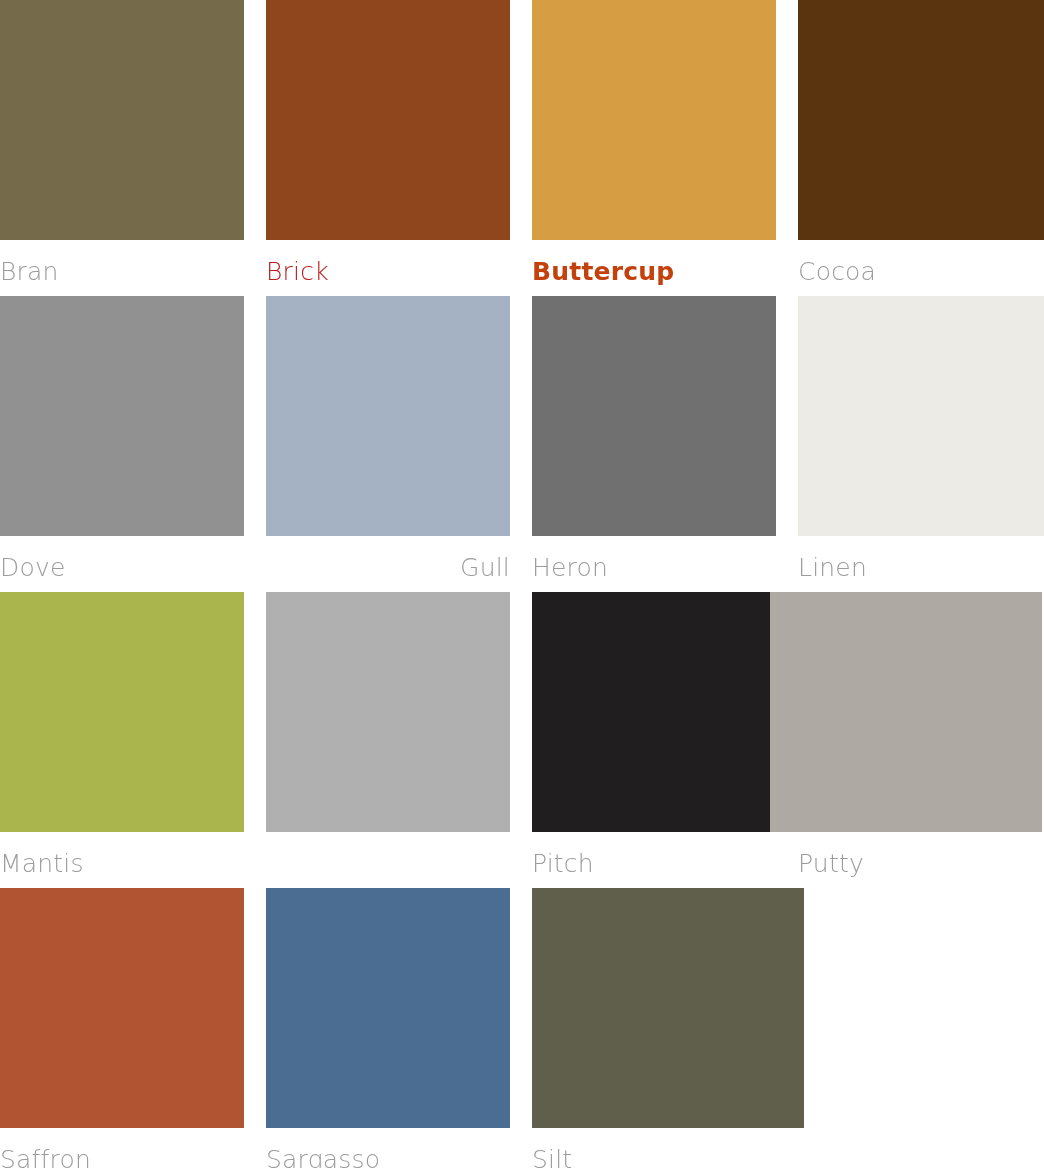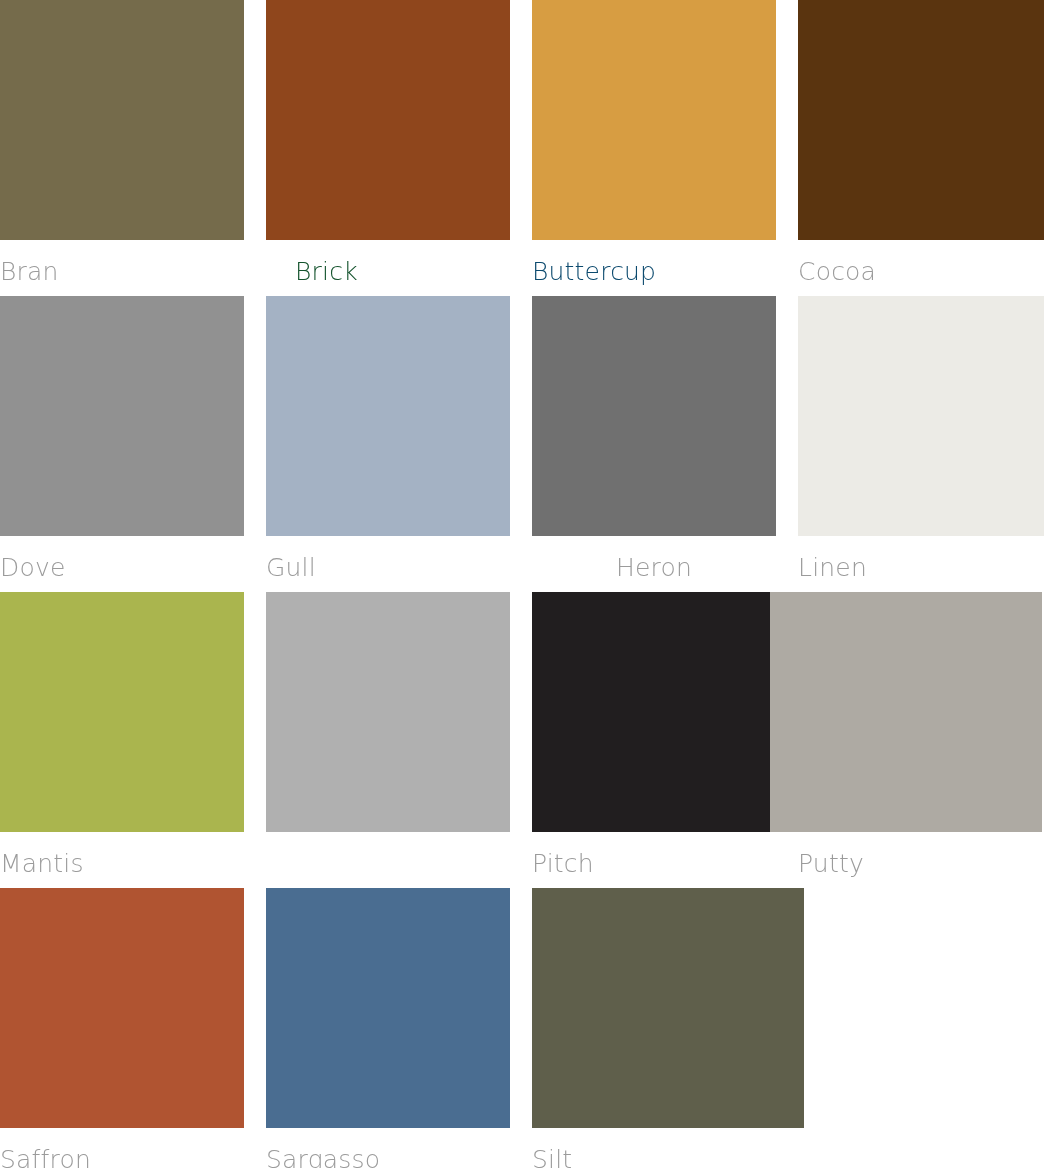--- a/index.html
+++ b/index.html
@@ -71,41 +71,41 @@
 </head>
 <body style="background: rgb(255, 255, 255);">
 
 <div class="palette-grid">
     <div class="swatch-cell col-1">
       <div class="swatch-chip" style="background-color: rgb(117, 107, 75);"></div>
       <div class="swatch-label" style="color: rgb(155, 155, 155);">Bran</div>
     </div>
     <div class="swatch-cell col-2">
       <div class="swatch-chip" style="background-color: rgb(143, 70, 28);"></div>
-      <div class="swatch-label" style="color: #14532d; margin-left: 29px;">Brick</div>
+      <div class="swatch-label" style="color: #b91c1c;">Brick</div>
     </div>
     <div class="swatch-cell col-3">
       <div class="swatch-chip" style="background-color: rgb(215, 157, 66);"></div>
-      <div class="swatch-label" style="color: #0c4a6e;">Buttercup</div>
+      <div class="swatch-label" style="color: #c2410c; font-weight: bold;">Buttercup</div>
     </div>
     <div class="swatch-cell col-4">
       <div class="swatch-chip" style="background-color: rgb(90, 52, 15);"></div>
       <div class="swatch-label" style="color: rgb(155, 155, 155);">Cocoa</div>
     </div>
     <div class="swatch-cell col-1">
       <div class="swatch-chip" style="background-color: rgb(145, 145, 145);"></div>
       <div class="swatch-label" style="color: rgb(155, 155, 155);">Dove</div>
     </div>
     <div class="swatch-cell col-2">
       <div class="swatch-chip" style="background-color: rgb(164, 178, 196);"></div>
-      <div class="swatch-label" style="color: rgb(155, 155, 155);">Gull</div>
+      <div class="swatch-label" style="color: rgb(155, 155, 155); text-align: right;">Gull</div>
     </div>
     <div class="swatch-cell col-3">
       <div class="swatch-chip" style="background-color: rgb(112, 112, 112);"></div>
-      <div class="swatch-label" style="color: rgb(155, 155, 155); text-align: center;">Heron</div>
+      <div class="swatch-label" style="color: rgb(155, 155, 155);">Heron</div>
     </div>
     <div class="swatch-cell col-4">
       <div class="swatch-chip" style="background-color: rgb(236, 235, 230);"></div>
       <div class="swatch-label" style="color: rgb(155, 155, 155);">Linen</div>
     </div>
     <div class="swatch-cell col-1">
       <div class="swatch-chip" style="background-color: rgb(170, 181, 78);"></div>
       <div class="swatch-label" style="color: rgb(155, 155, 155);">Mantis</div>
     </div>
     <div class="swatch-cell col-3">

